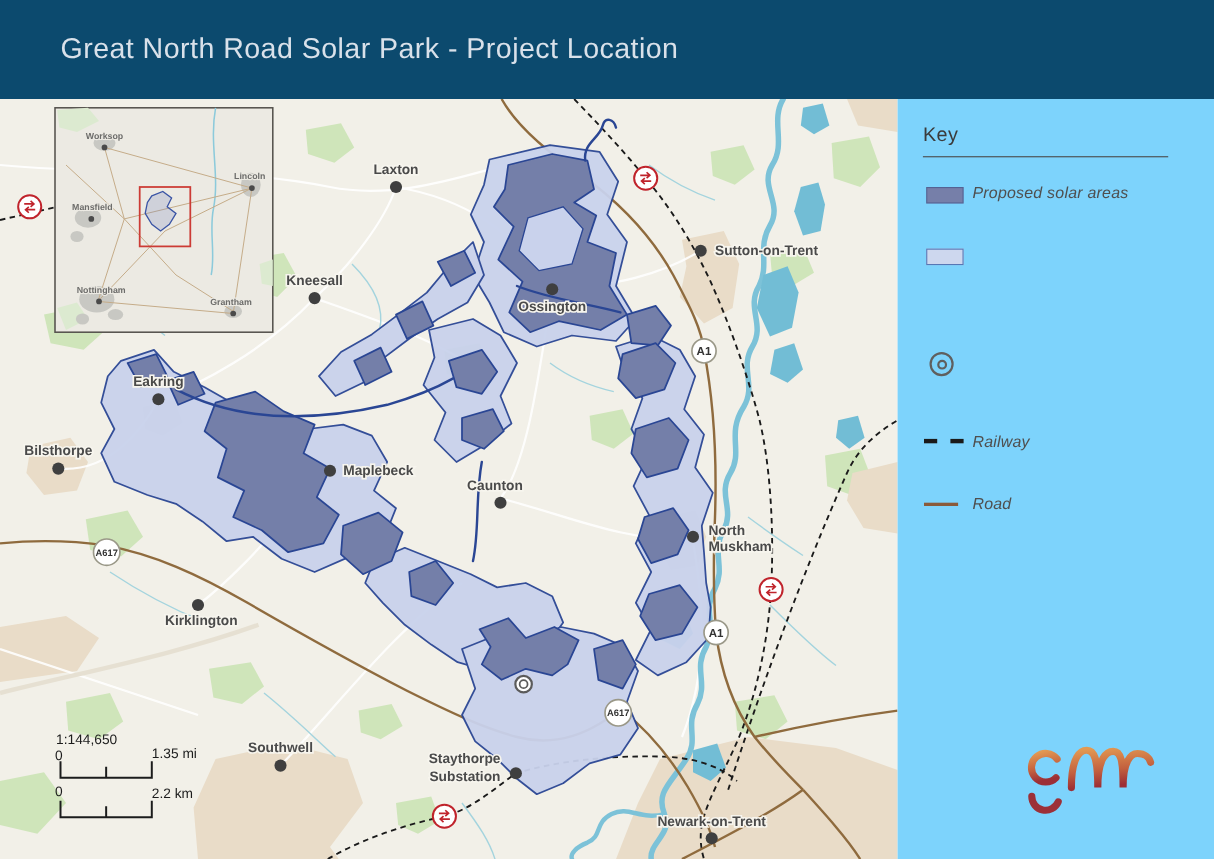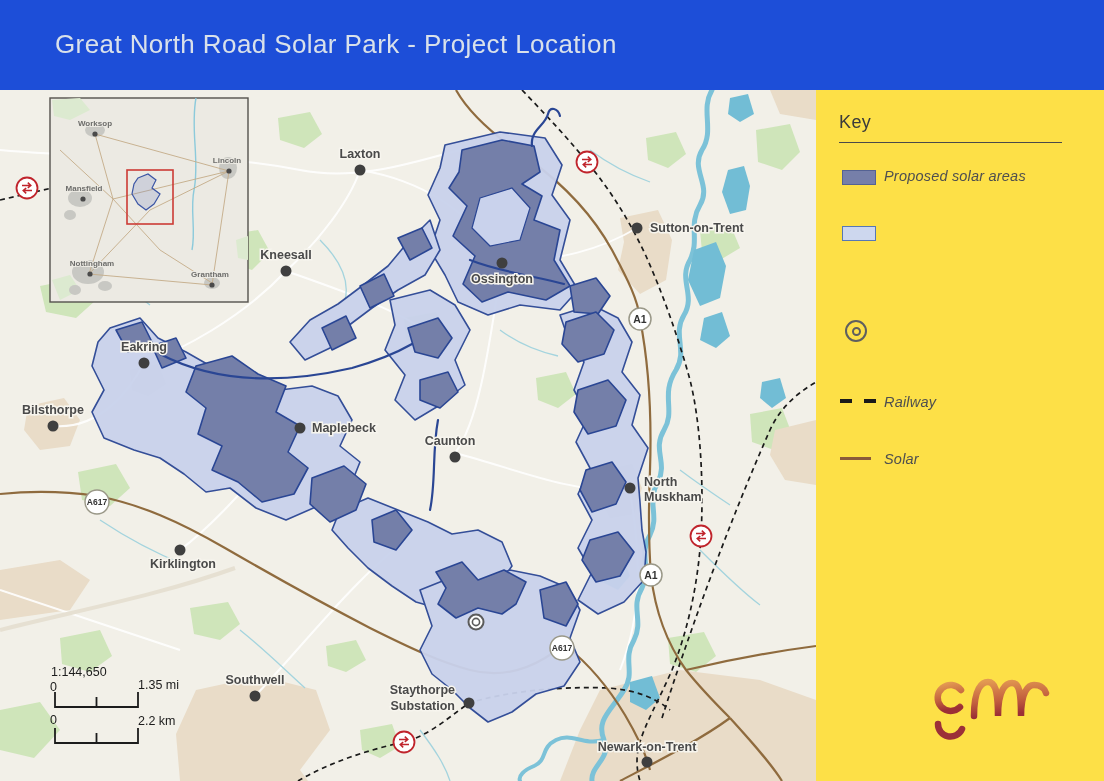--- a/index.html
+++ b/index.html
@@ -1,23 +1,23 @@
 <!DOCTYPE html>
 <html><head>
 <meta charset="utf-8">
 <style>
   html,body{margin:0;padding:0;background:#888;}
   #page{position:relative;width:1104px;height:781px;overflow:hidden;background:#ffffff;font-family:"Liberation Sans",sans-serif;}
   
-  #header{position:absolute;left:0;top:0;width:1104px;height:90px;background:#1d4ed8;}
+  #header{position:absolute;left:0;top:0;width:1104px;height:90px;background:#0c4a6e;}
   #header .title{position:absolute;left:55px;top:29px;font-size:26px;font-weight:400;letter-spacing:.4px;color:#d9e1ea;}
   
   #mapwrap{position:absolute;left:0;top:90px;width:816px;height:691px;background:#f2f0e8;}
   
-  #sidebar{position:absolute;left:816px;top:90px;width:288px;height:691px;background:#fde047;}
+  #sidebar{position:absolute;left:816px;top:90px;width:288px;height:691px;background:#7dd3fc;}
   #sidebar .key-title{position:absolute;left:23px;top:22px;font-size:18px;color:#3b3b3b;letter-spacing:.4px;}
   #sidebar .key-rule{position:absolute;left:23px;top:52px;width:223px;border-bottom:1.5px solid #4a4a4a;}
   .lg-label{position:absolute;left:68px;font-size:14.5px;line-height:19px;color:#4f4f4f;letter-spacing:.2px;font-style:italic;}
   .sw{position:absolute;left:26px;width:32px;height:13px;}
   .sw-dark{background:#767fa9;border:1px solid rgba(45,65,120,.45);}
   .sw-light{background:#cdd7ee;border:1.5px solid #5677b5;}
   .bess-outer{position:absolute;left:29px;top:230px;width:22px;height:22px;border:2.5px solid #5f5f5f;border-radius:50%;box-sizing:border-box;display:flex;align-items:center;justify-content:center;}
   .bess-inner{width:9px;height:9px;border:2px solid #5f5f5f;border-radius:50%;box-sizing:border-box;}
   .dashrow{position:absolute;left:24px;top:309px;width:36px;display:flex;justify-content:space-between;}
   .dash{width:12px;height:4px;background:#1a1a1a;}
@@ -347,21 +347,21 @@
         <div class="bess-inner"></div>
       </div>
 
     <div class="dashrow">
       <div class="dash"></div>
       <div class="dash"></div>
     </div>
     <div class="lg-label" style="top:303px">Railway</div>
 
     <div class="roadline"></div>
-    <div class="lg-label" style="top:360px">Solar</div>
+    <div class="lg-label" style="top:360px">Road</div>
 
     <svg id="logo" width="132" height="75" viewBox="0 0 132 75">
       <defs>
         <linearGradient id="lgo" x1="0" y1="0" x2="0.2" y2="1">
           <stop offset="0" stop-color="#e39a52"></stop>
             <stop offset="0.6" stop-color="#c25f3e"></stop>
             <stop offset="1" stop-color="#9c2f36"></stop>
         </linearGradient>
       </defs>
       <g fill="none" stroke-width="6.5" stroke-linecap="round">

